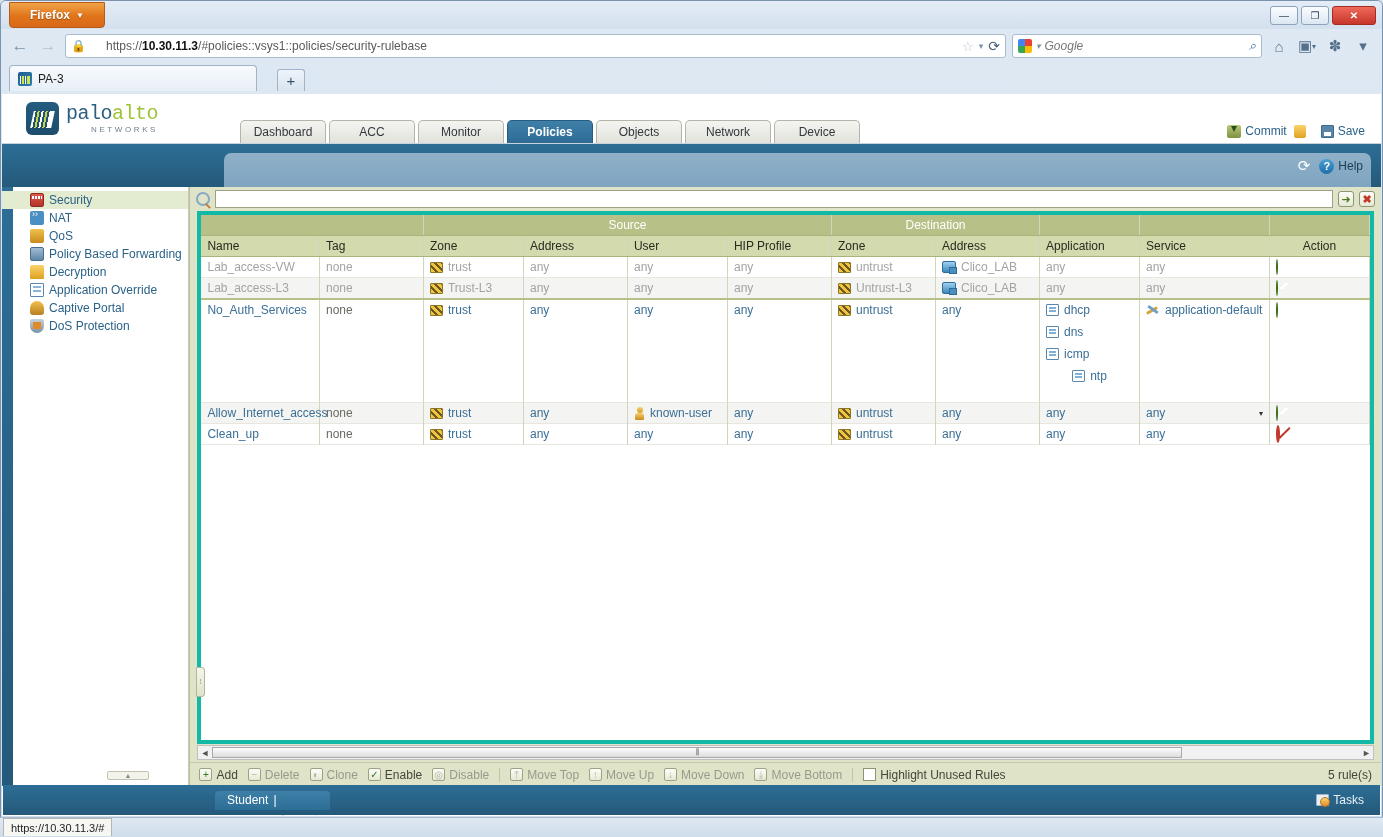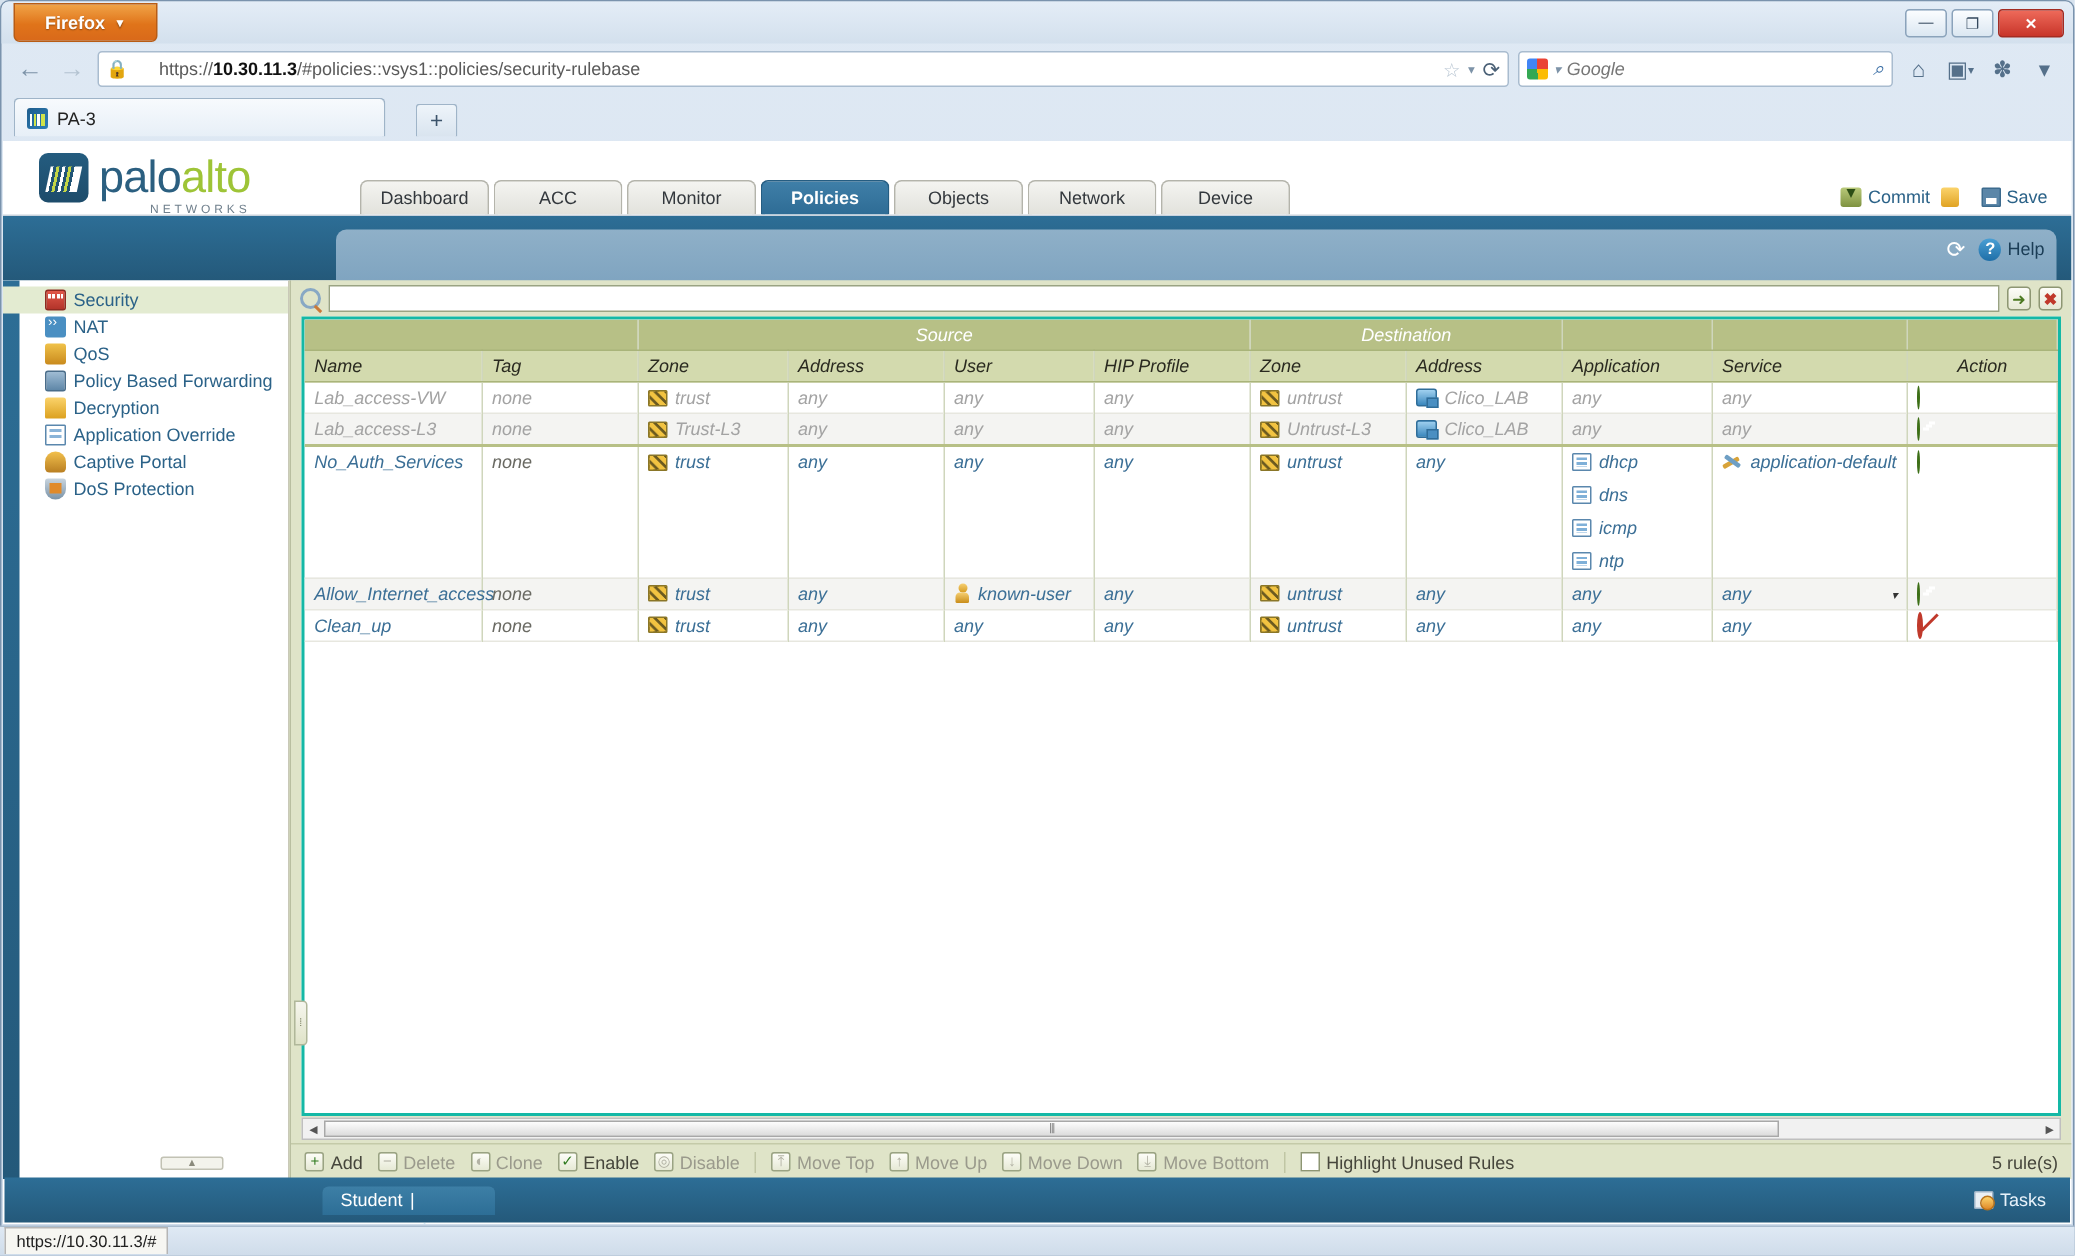--- a/index.html
+++ b/index.html
@@ -130,21 +130,21 @@
     background:
       linear-gradient(to right,
         #ffffff 0 2px, transparent 0 4px,
         #c3d545 0 6px, transparent 0 8px,
         #ffffff 0 10px, transparent 0 12px,
         #c3d545 0 14px, transparent 0 16px,
         #ffffff 0 18px);
     transform: skewX(-12deg);
   }
   #logo-text { line-height: 1; padding-top: 2px; }
-  #logo-word { font-size: 30px; letter-spacing: -0.5px; }
+  #logo-word { font-size: 20px; letter-spacing: -0.5px; font-family: Liberation Mono, monospace; }
   #logo-word .pa { color: #2b5f80; }
   #logo-word .alto { color: #9ec437; }
   #logo-sub { font-size: 8px; letter-spacing: 2.6px; color: #6f7f8c; text-align: right; margin-top: 2px; }
 
   #main-tabs { position: absolute; left: 238px; bottom: 0; display: flex; gap: 3px; justify-content: center; }
   .mtab {
     min-width: 86px; height: 23px; padding: 0 12px;
     background: linear-gradient(#f4f4f1, #e2e2dc);
     border: 1px solid #b4b4ab; border-bottom: none;
     border-radius: 5px 5px 0 0;
@@ -231,22 +231,22 @@
     flex: 1; height: 18px; background: #fff; border: 1px solid #9aa383;
     font-size: 12px; padding: 0 4px; color: #333; outline: none;
   }
   .sq-btn { width:16px;height:16px;border:1px solid #8d9673;border-radius:3px;
             background:linear-gradient(#fdfdf8,#e6e9d5);display:flex;align-items:center;justify-content:center;
             font-size:11px;cursor:pointer;flex:none; }
   .sq-btn.go { color:#4d7a22; }
   .sq-btn.clear { color:#c0392b; font-weight:bold; }
 
   
-  #table-wrap { flex: 1; background: #fff; margin: 0 7px 0 7px; border: 2px solid #14b8a6; overflow: hidden;
-                display:flex; flex-direction: column; font-style: italic; }
+  #table-wrap { flex: 1; background: #fff; margin: 0 7px 0 7px; border: 4px solid #14b8a6; overflow: hidden;
+                display:flex; flex-direction: column; }
   table.rules { border-collapse: collapse; width: 100%; table-layout: fixed; }
   table.rules th, table.rules td {
     border-right: 1px solid #cfd6bc; padding: 3px 6px; text-align: left;
     font-size: 12px; vertical-align: top;
   }
   thead tr.grp th {
     background: #b7c086; color: #ffffff; font-weight: normal;
     height: 20px; border-bottom: 1px solid #a9b47a; text-align: center;
   }
   thead tr.cols th {
@@ -275,21 +275,21 @@
   .user-ico::after{content:"";position:absolute;left:1px;top:6px;width:9px;height:7px;border-radius:3px 3px 1px 1px;background:linear-gradient(#f6cf72,#c98d19);}
   .act-allow { width:15px;height:15px;border-radius:50%;
      background:linear-gradient(#8fc94c,#4e8a1e); border:1px solid #3d6f17; position:relative; margin:0 auto;}
   .act-allow::after{content:"";position:absolute;left:3px;top:6px;width:4px;height:2px;background:#fff;
      box-shadow:2px -2px 0 0 #fff,4px -4px 0 0 #fff;transform:rotate(0deg);}
   .act-deny { width:15px;height:15px;border-radius:50%;
      background:#fff; border:2px solid #c0392b; position:relative; margin:0 auto;}
   .act-deny::after{content:"";position:absolute;left:-1px;top:4.5px;width:15px;height:2px;background:#c0392b;transform:rotate(-45deg);}
   .drop-caret { float:right; color:#333; font-size:8px; margin-top:3px; }
   .multi div { margin-bottom: 8px; }
-  .multi div:last-child { margin-bottom: 0; }
+  .multi div:last-child { margin-bottom: 16px; justify-content: center; }
   td.action-cell { text-align:center; }
 
   
   #hscroll {
     height: 15px; margin: 1px 7px 2px 7px; background: #f1f1f1;
     border: 1px solid #bfbfbf; display: flex; align-items: center;
     position: relative;
   }
   .hs-arrow { width: 13px; text-align:center; font-size:9px; color:#555; cursor:pointer; }
   #hs-thumb {

